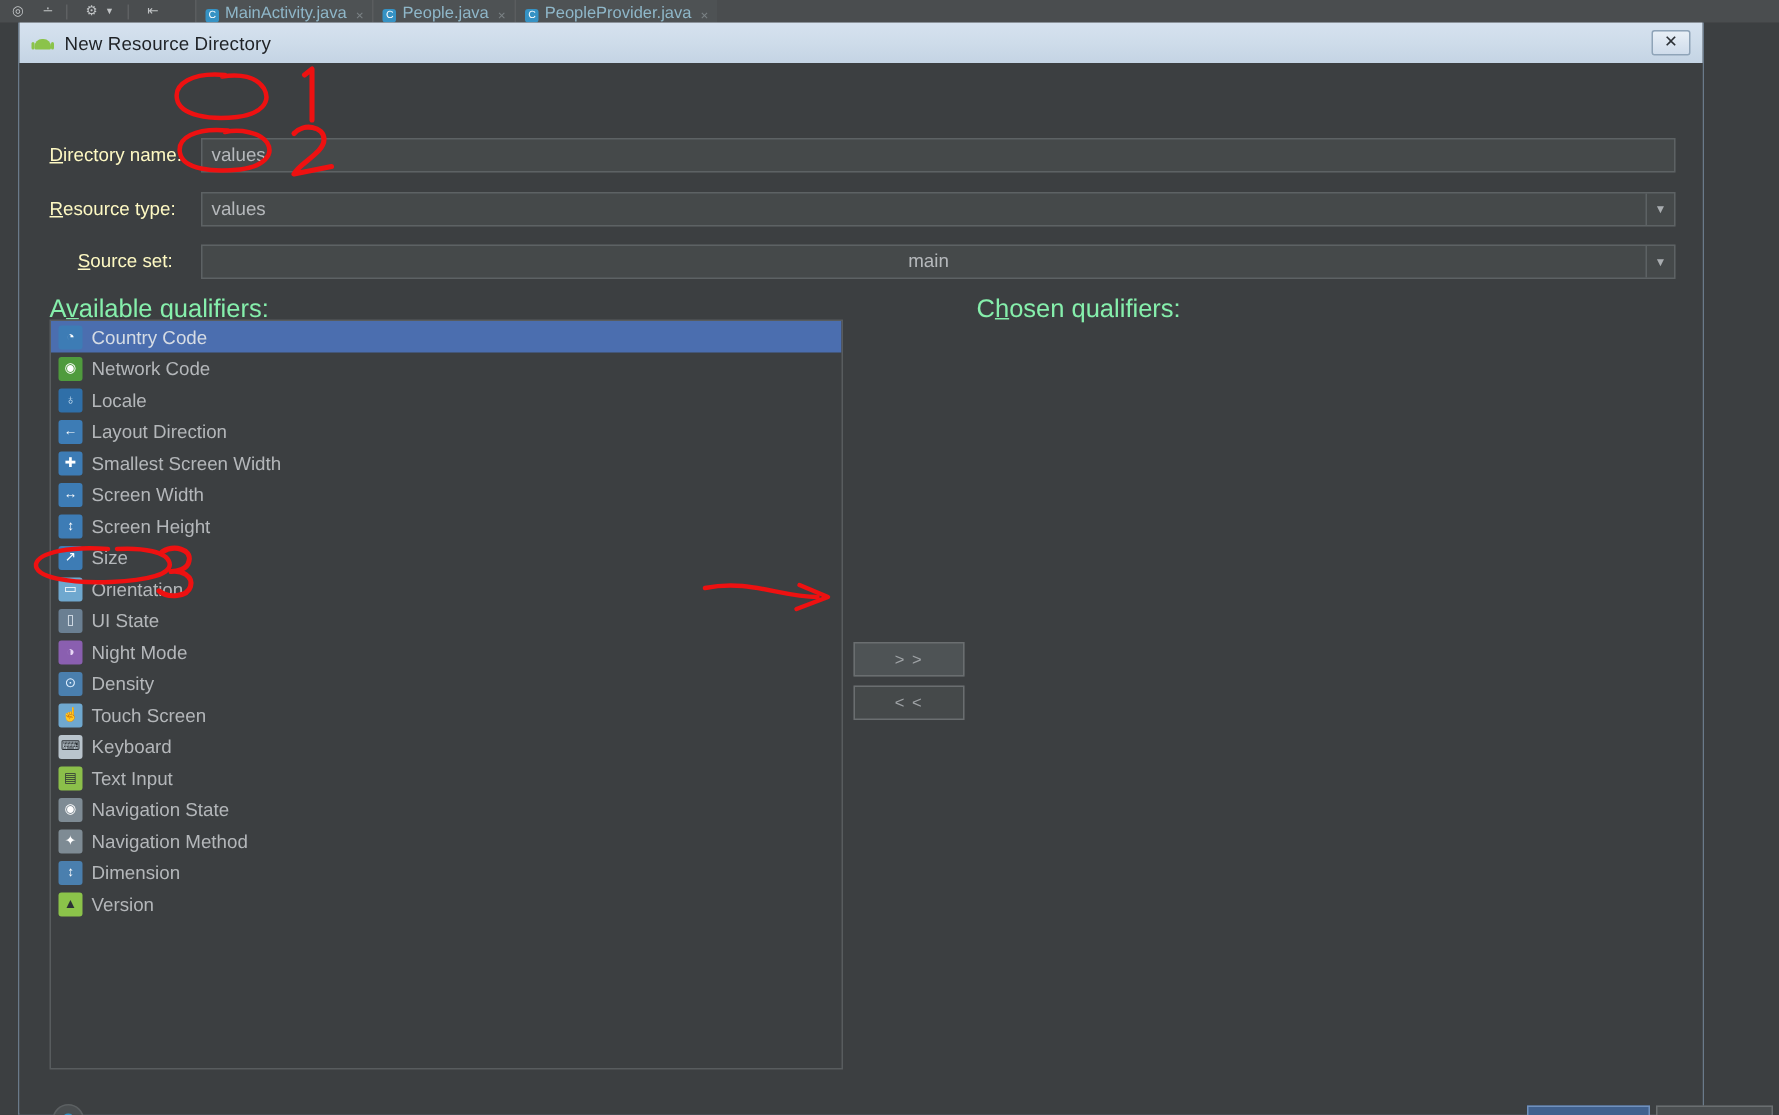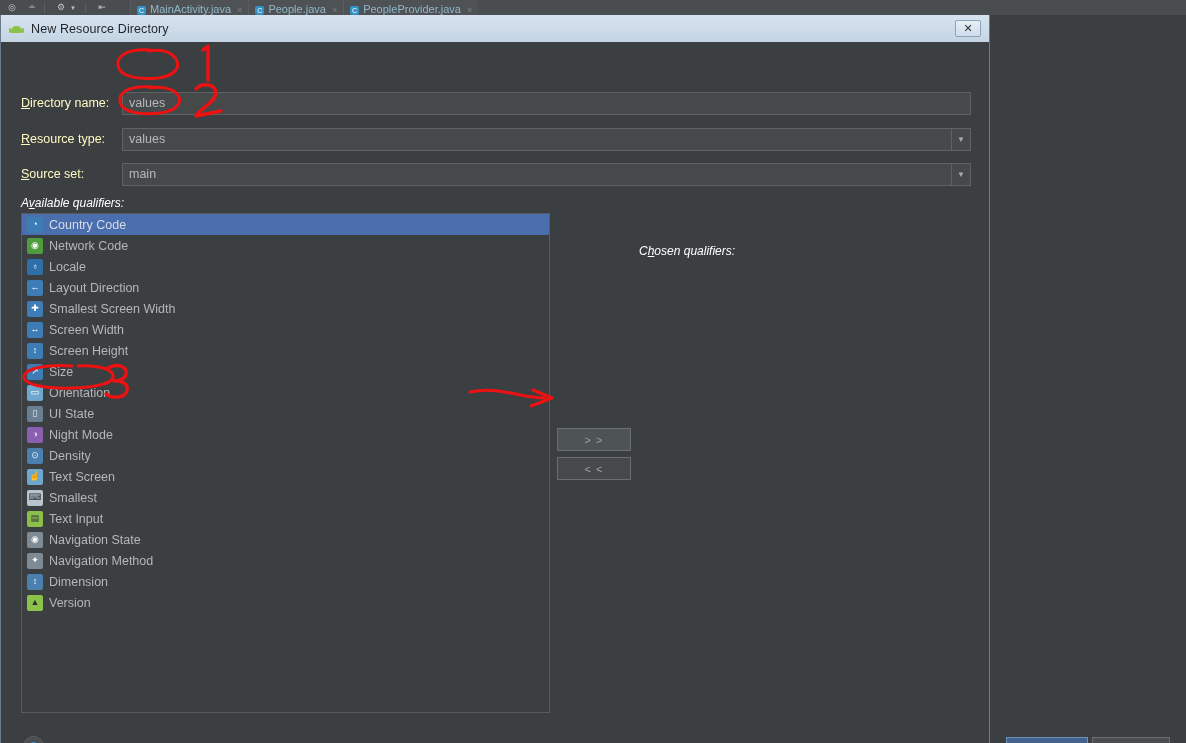--- a/index.html
+++ b/index.html
@@ -42,22 +42,22 @@
   .ed-tab .ficon {
     width: 9px; height: 9px; border-radius: 2px;
     background: #3592c4; color: #ffffff;
     font-size: 7px; line-height: 9px; text-align: center;
     font-family: "Liberation Sans", sans-serif;
   }
   .ed-tab .tclose { color: #7a8184; font-size: 9px; margin-left: 2px; }
 
   
   #dialog-window {
-    position: absolute; left: 0; top: 15px;
-    width: 990px; height: 728px;
+    position: absolute; left: 12px; top: 15px;
+    width: 1124px; height: 728px;
     background: #3c3f41;
     border: 1px solid #6a7a8a;
     border-top: none;
   }
   #dialog-titlebar {
     position: relative;
     height: 27px; width: 100%;
     background: linear-gradient(to bottom, #d6e2ef 0%, #cedcea 50%, #c4d4e4 100%);
     display: flex; align-items: center;
     padding-left: 8px;
@@ -94,21 +94,21 @@
     background: #3c3f41;
   }
 
   
   .form-row {
     position: absolute; left: 20px; right: 18px; height: 24px;
     display: flex; align-items: center;
   }
   #row-directory-name { top: 49px; }
   #row-resource-type  { top: 85px; }
-  #row-source-set     { top: 120px; }
+  #row-source-set     { top: 120px; text-align: center; }
 
   .form-label {
     width: 101px; flex: none;
     font-size: 12.5px; color: #fef9c3;
   }
   .form-label u { text-decoration: underline; }
 
   .text-input {
     flex: 1; height: 23px;
     background: #45494a;
@@ -131,24 +131,24 @@
   .combo .combo-arrow {
     width: 19px; height: 21px; flex: none;
     border-left: 1px solid #5d6264;
     display: flex; align-items: center; justify-content: center;
     color: #a9adb0; font-size: 8px;
   }
 
   
   .panel-label {
     position: absolute;
-    font-size: 12px; color: #ffffff; font-style: italic;
+    font-size: 17px; color: #86efac;
   }
   #label-available { left: 20px; top: 154px; }
-  #label-chosen    { left: 638px; top: 154px; margin-top: 48px; }
+  #label-chosen    { left: 638px; top: 154px; }
   .panel-label u { text-decoration: underline; }
 
   #available-list {
     position: absolute; left: 20px; top: 171px;
     width: 529px; height: 500px;
     background: #3c3f41;
     border: 1px solid #585c5e;
     overflow: hidden;
   }
   #chosen-list {
@@ -348,25 +348,25 @@
         <div class="qual-item">
           <span class="qual-icon" style="background: rgb(138, 95, 176); color: rgb(232, 215, 245);">◑</span>
           <span>Night Mode</span>
         </div>
         <div class="qual-item">
           <span class="qual-icon" style="background: rgb(74, 127, 174); color: rgb(223, 239, 255);">⊙</span>
           <span>Density</span>
         </div>
         <div class="qual-item">
           <span class="qual-icon" style="background: rgb(111, 168, 207); color: rgb(255, 255, 255);">☝</span>
-          <span>Text Screen</span>
+          <span>Touch Screen</span>
         </div>
         <div class="qual-item">
           <span class="qual-icon" style="background: rgb(185, 196, 204); color: rgb(44, 49, 54);">⌨</span>
-          <span>Smallest</span>
+          <span>Keyboard</span>
         </div>
         <div class="qual-item">
           <span class="qual-icon" style="background: rgb(139, 191, 74); color: rgb(44, 49, 54);">▤</span>
           <span>Text Input</span>
         </div>
         <div class="qual-item">
           <span class="qual-icon" style="background: rgb(126, 139, 148); color: rgb(255, 255, 255);">◉</span>
           <span>Navigation State</span>
         </div>
         <div class="qual-item">

